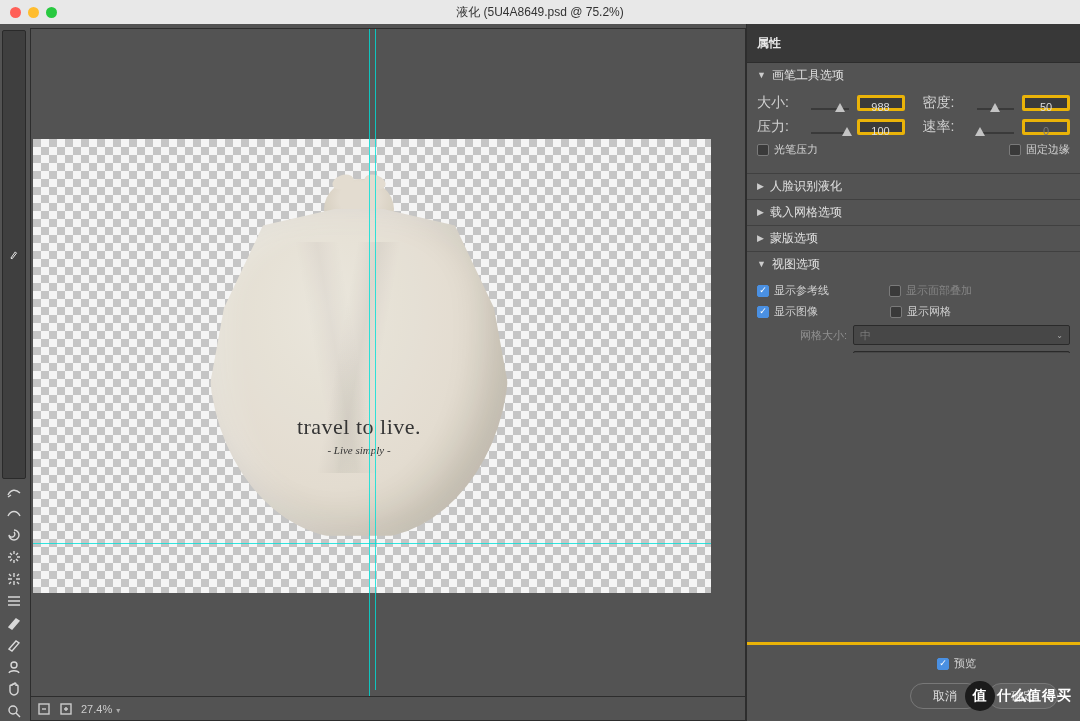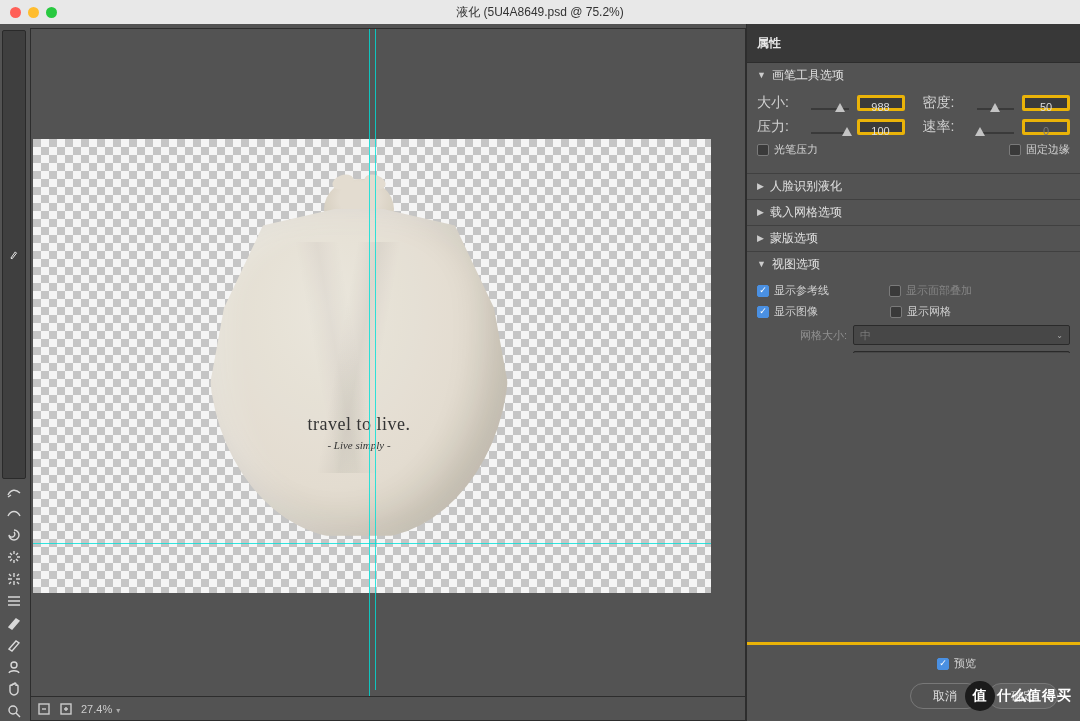--- a/index.html
+++ b/index.html
@@ -40,21 +40,21 @@
   background:linear-gradient(100deg,transparent 40%,rgba(0,0,0,.05) 50%,transparent 60%),
              linear-gradient(80deg,transparent 30%,rgba(0,0,0,.04) 40%,transparent 50%); }
 .bagtie { position:absolute; left:115px; top:0; width:70px; height:50px;
   background:radial-gradient(ellipse at 50% 40%,#ece5d8 40%,#d8cfbe 100%);
   border-radius:50% 50% 40% 40% / 60% 60% 40% 40%; }
 .bagtie::before,.bagtie::after { content:""; position:absolute; width:22px; height:14px;
   background:#ece5d8; border-radius:50%; top:-4px; }
 .bagtie::before{left:8px;transform:rotate(-20deg);}
 .bagtie::after{right:8px;transform:rotate(20deg);}
 .bagtext { position:absolute; left:0; right:0; top:235px; text-align:center; color:#333; }
-.bagline1 { font-family:Georgia,serif; font-size:18px; letter-spacing:.5px; }
+.bagline1 { font-family:Georgia,serif; font-size:22px; letter-spacing:.5px; }
 .bagline2 { font-family:Georgia,serif; font-style:italic; font-size:11px; margin-top:4px; }
 .guide-v { position:absolute; top:0; bottom:0; left:338px; width:1px; background:#00e0d8; opacity:.8; pointer-events:none; }
 .guide-v2 { position:absolute; top:0; bottom:30px; left:344px; width:1px; background:#00e0d8; opacity:.8; pointer-events:none; }
 .guide-h { position:absolute; left:2px; width:678px; top:514px; height:1px; background:#00e0d8; opacity:.8; pointer-events:none; }
 
 
 .bbar { position:absolute; left:0; right:0; bottom:0; height:24px; background:#535353; border-top:1px solid #2d2d2d; display:flex; align-items:center; padding:0 6px; gap:8px; color:#ccc; }
 .bbtn { width:14px; height:14px; display:flex; align-items:center; justify-content:center; }
 .bbtn svg{width:12px;height:12px;stroke:#ccc;fill:none;stroke-width:1.4;}
 .zoom { font-size:11px; }

